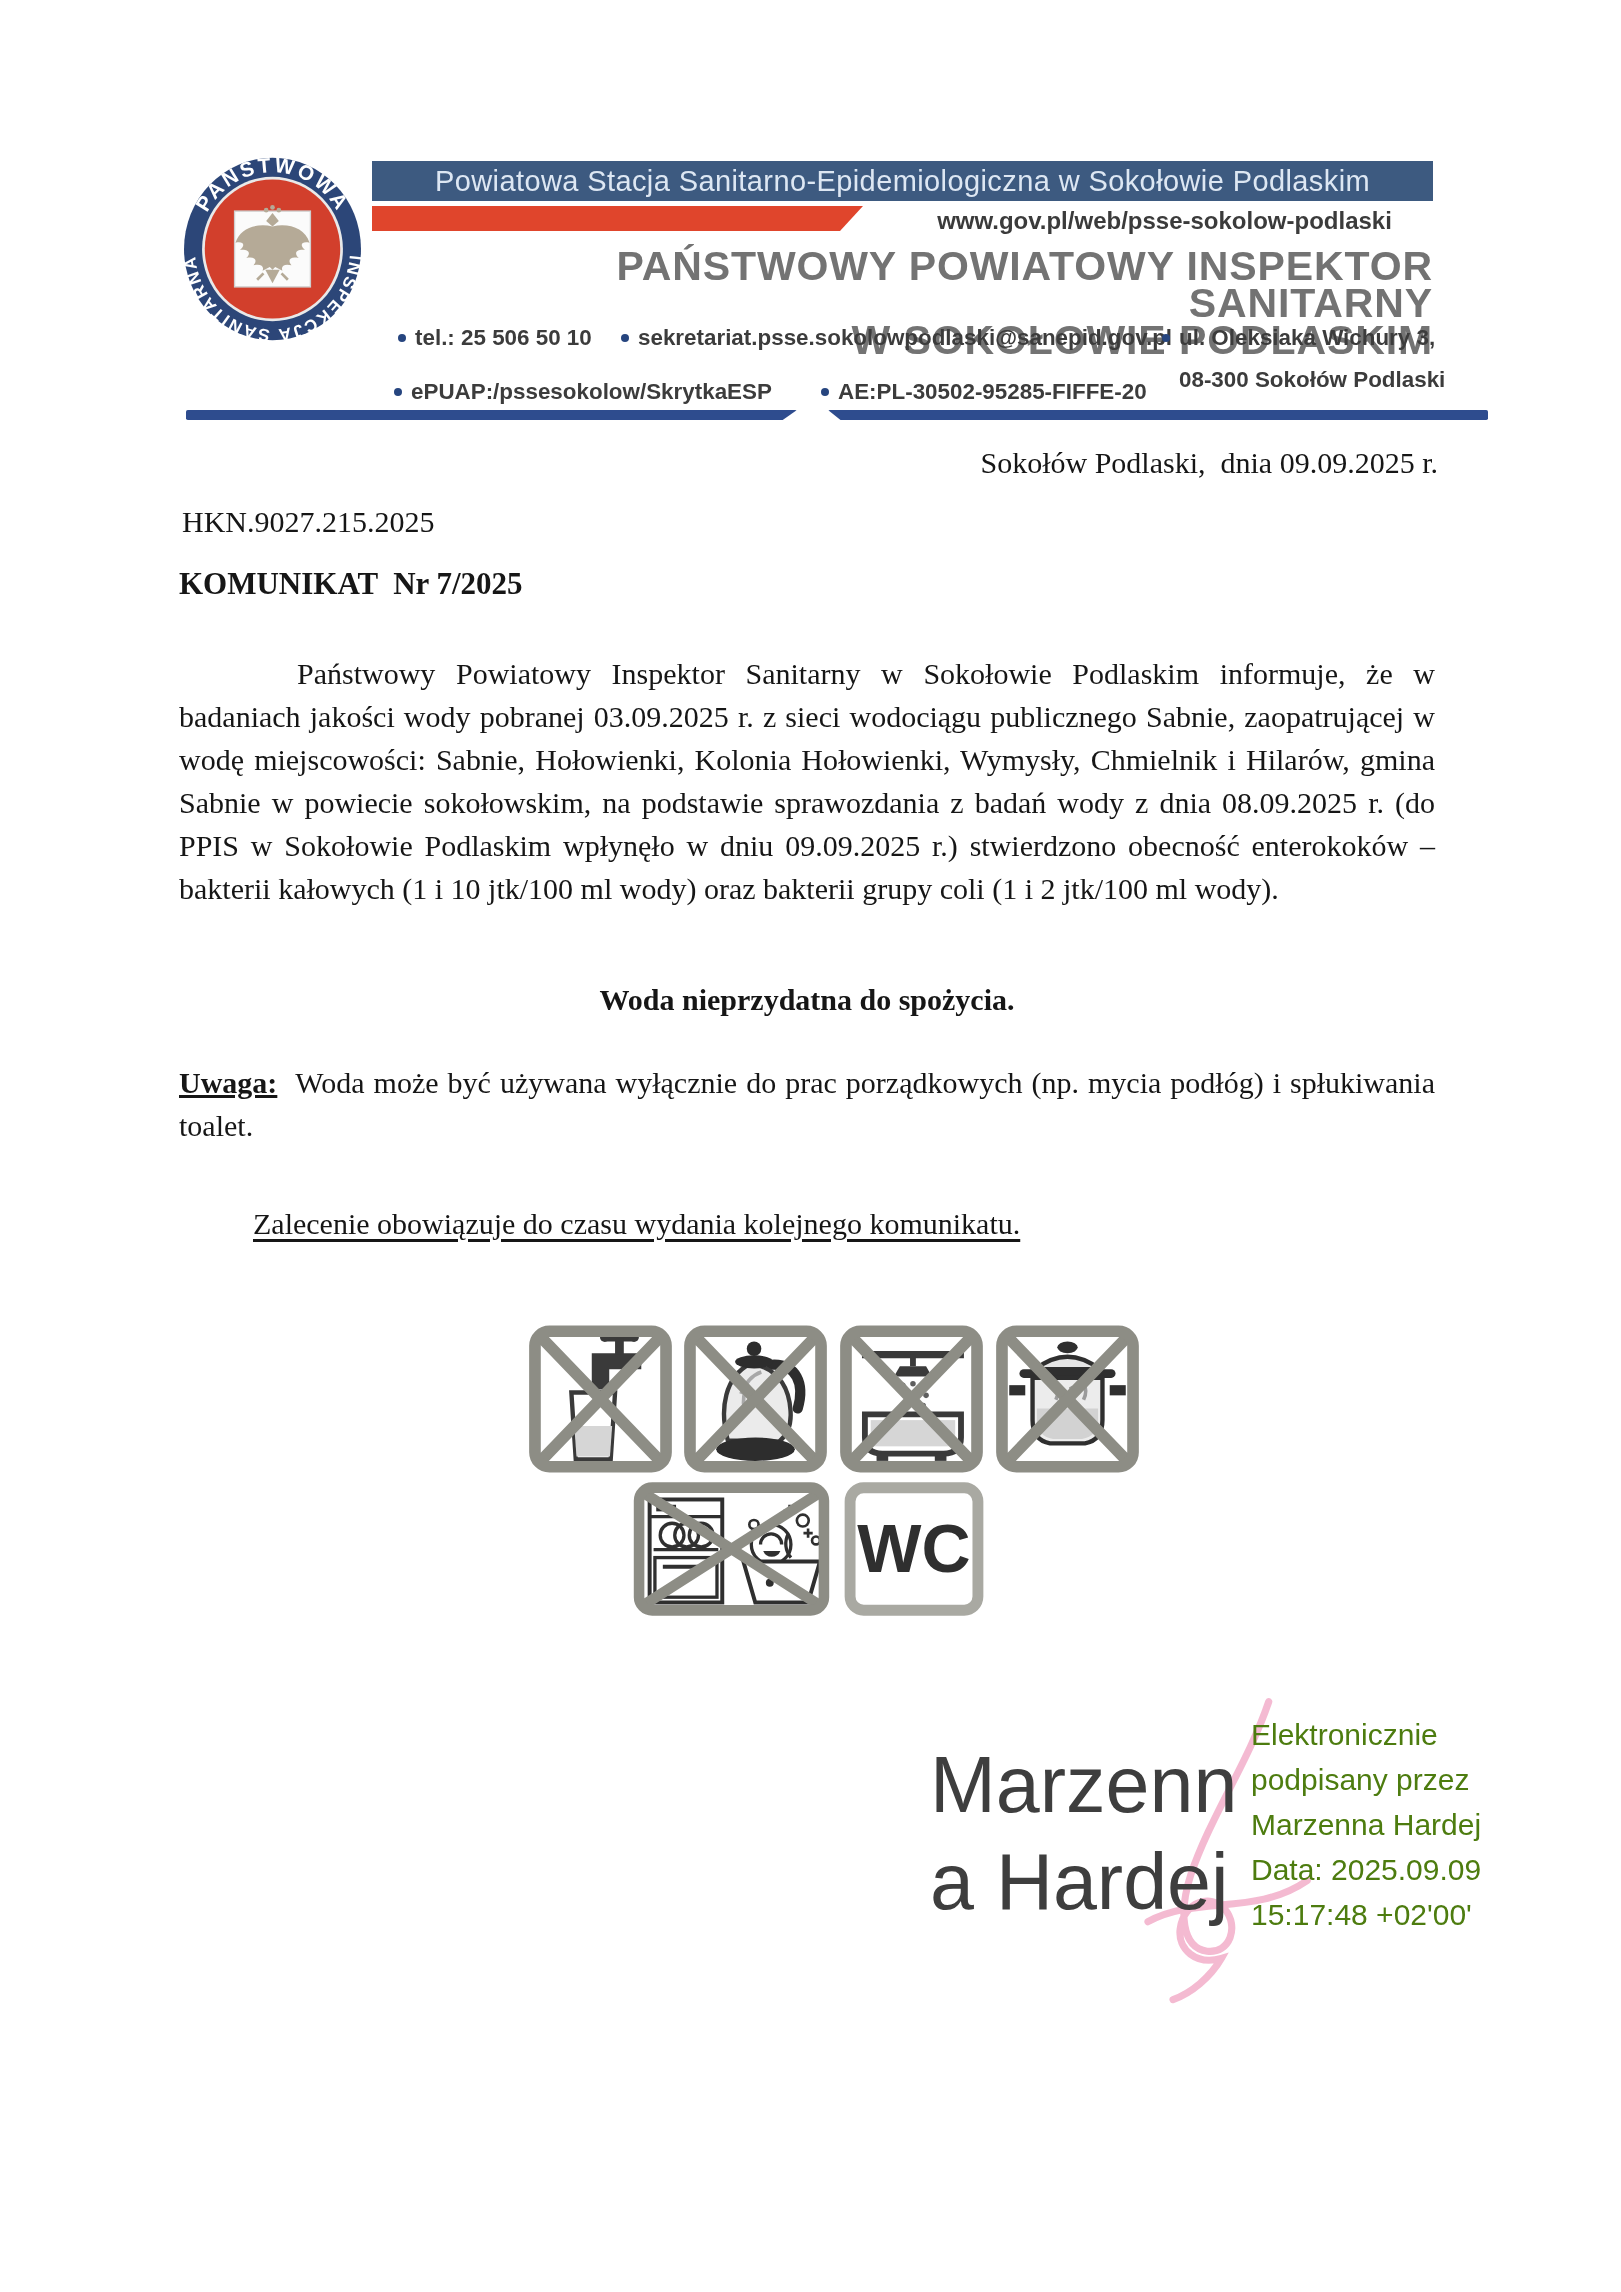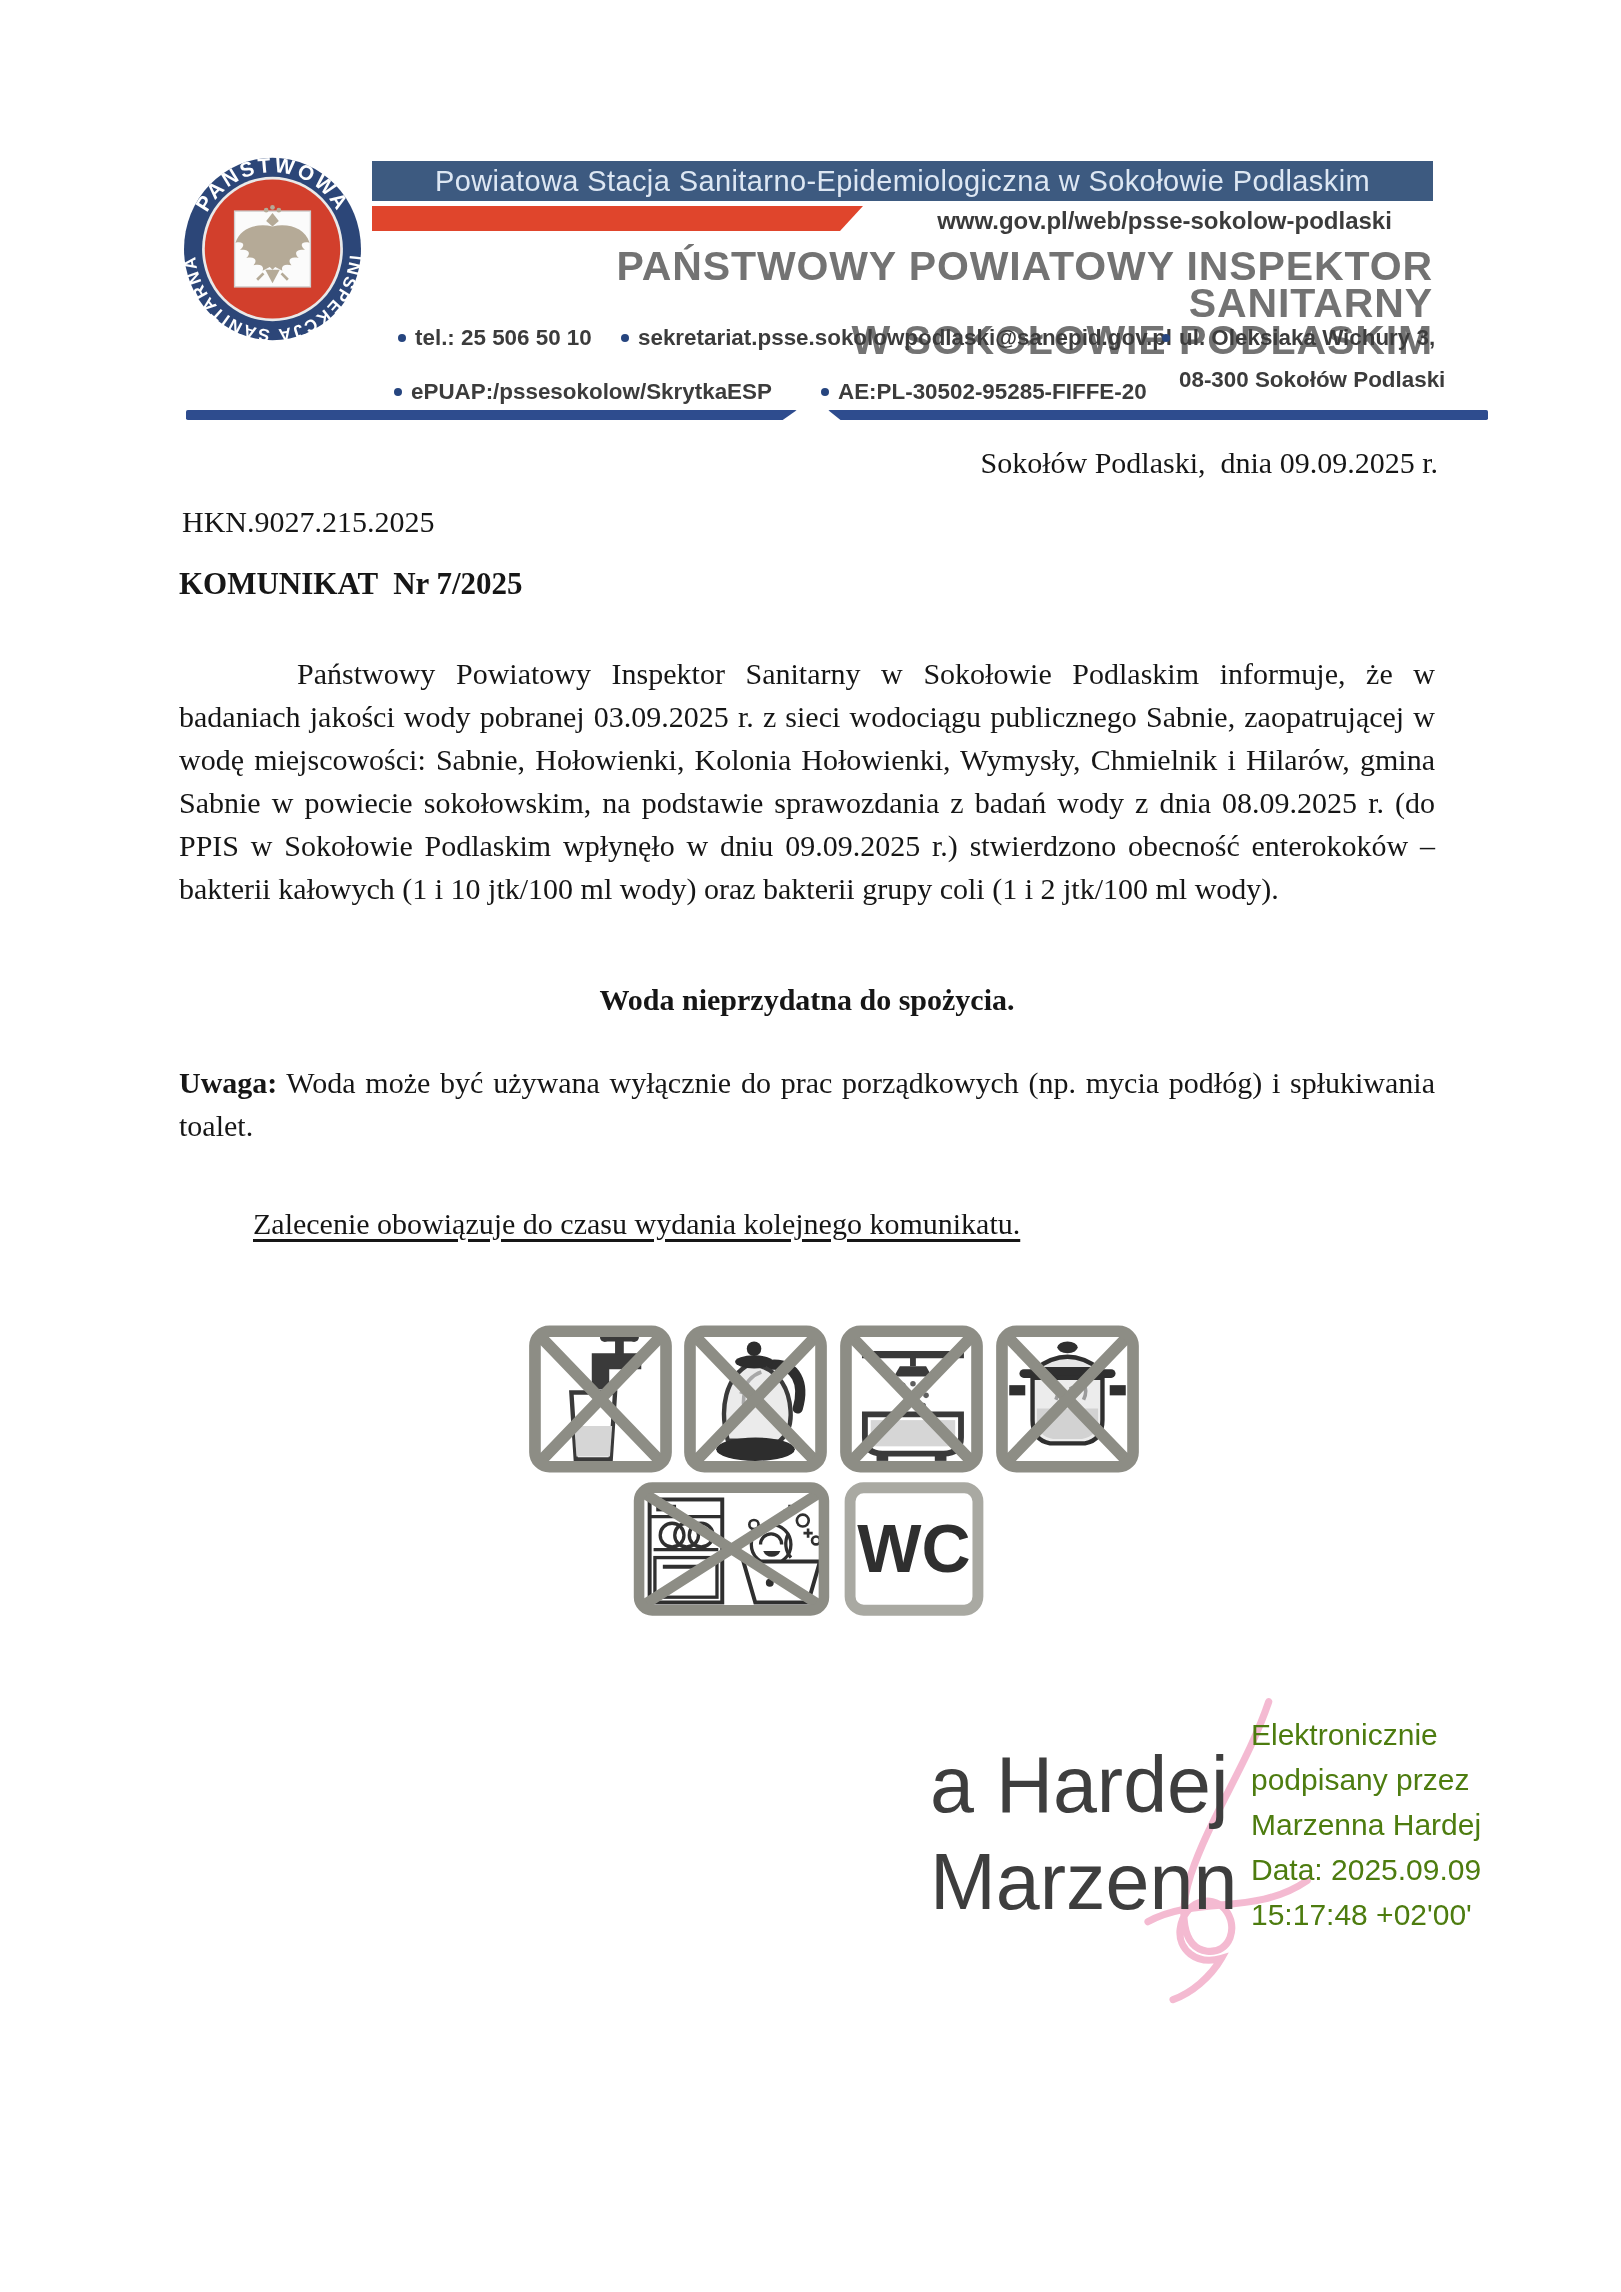--- a/index.html
+++ b/index.html
@@ -56,21 +56,21 @@
     font-size:30px;line-height:43px;text-align:justify;text-indent:118px;
   }
   .statement{
     position:absolute;left:179px;top:983px;width:1256px;text-align:center;
     font-weight:700;font-size:30px;
   }
   .note{
     position:absolute;left:179px;top:1061px;width:1256px;
     font-size:30px;line-height:43px;text-align:justify;
   }
-  .note b{margin-right:9px;}
+  .note b{margin-right:18px;text-decoration:underline;}
   .recommendation{
     position:absolute;left:253px;top:1207px;font-size:30px;text-decoration:underline;
     text-underline-offset:5.4px;
   }
   
   .picto{position:absolute;}
   
   .sig-name{
     position:absolute;left:930px;top:1736px;
     font-family:"Liberation Sans",sans-serif;font-size:79px;line-height:97px;
@@ -270,22 +270,22 @@
     <text x="52" y="67" text-anchor="middle" font-family="Liberation Sans, sans-serif" font-weight="bold" font-size="50" fill="#2f2f2f">WC</text>
   </svg>
 
   <svg class="flourish" viewBox="0 0 230 350">
     <g fill="none" stroke="#f3b3cd" stroke-width="8" stroke-linecap="round" opacity="0.9">
       <path d="M165 12 C142 80 100 140 78 205 C64 248 68 287 96 291 C122 294 132 263 116 244 C100 226 70 236 66 266 C63 289 84 307 112 299 C100 320 78 338 58 345"></path>
       <path d="M30 258 C85 228 150 252 208 212"></path>
     </g>
   </svg>
   <div class="sig-name">
+    <div>Marzenn</div>
     <div>a Hardej</div>
-    <div>Marzenn</div>
   </div>
   <div class="sig-details">
     <div>Elektronicznie</div>
     <div>podpisany przez</div>
     <div>Marzenna Hardej</div>
     <div>Data: 2025.09.09</div>
     <div>15:17:48 +02'00'</div>
   </div>
 
 </div>

